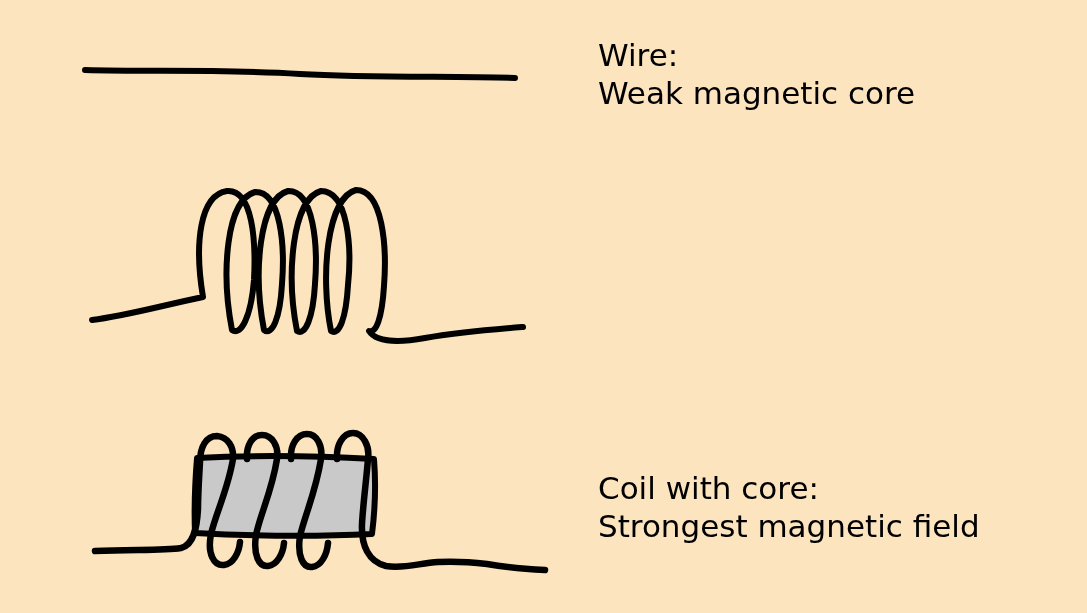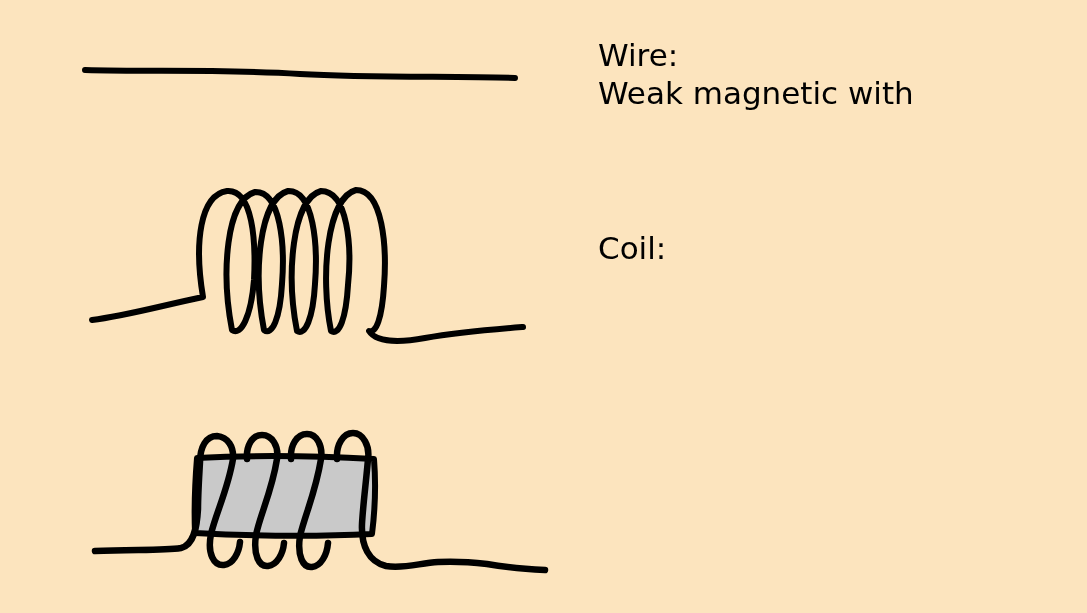--- a/index.html
+++ b/index.html
@@ -99,21 +99,24 @@
                C 366 483, 363 505, 362 524
                C 361 546, 369 562, 386 566
                C 404 569, 420 563, 438 562
                C 456 561, 470 562, 487 564
                C 504 567, 526 569, 545 570"></path>
     </g>
   </svg>
 
   <div class="label" style="top:36px">
     <div>Wire:</div>
-    <div>Weak magnetic with</div>
+    <div>Weak magnetic core</div>
   </div>
 
   <div class="label" style="top:229px">
-    <div>Coil:</div>
   </div>
 
+  <div class="label" style="top:469px">
+    <div>Coil with core:</div>
+    <div>Strongest magnetic field</div>
+  </div>
 
 </div>
 
 </body></html>

